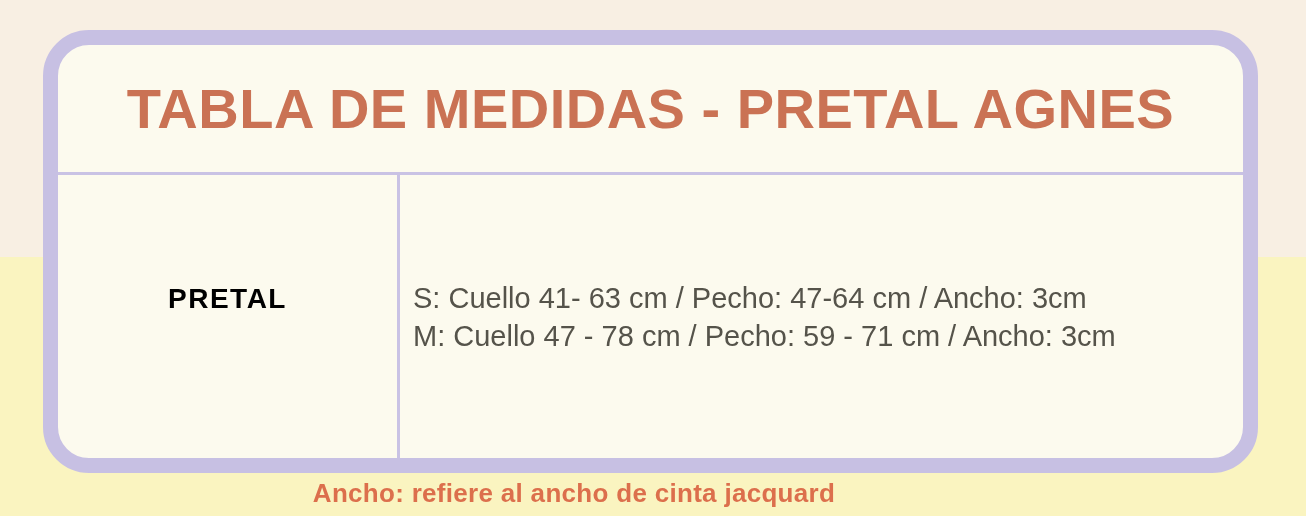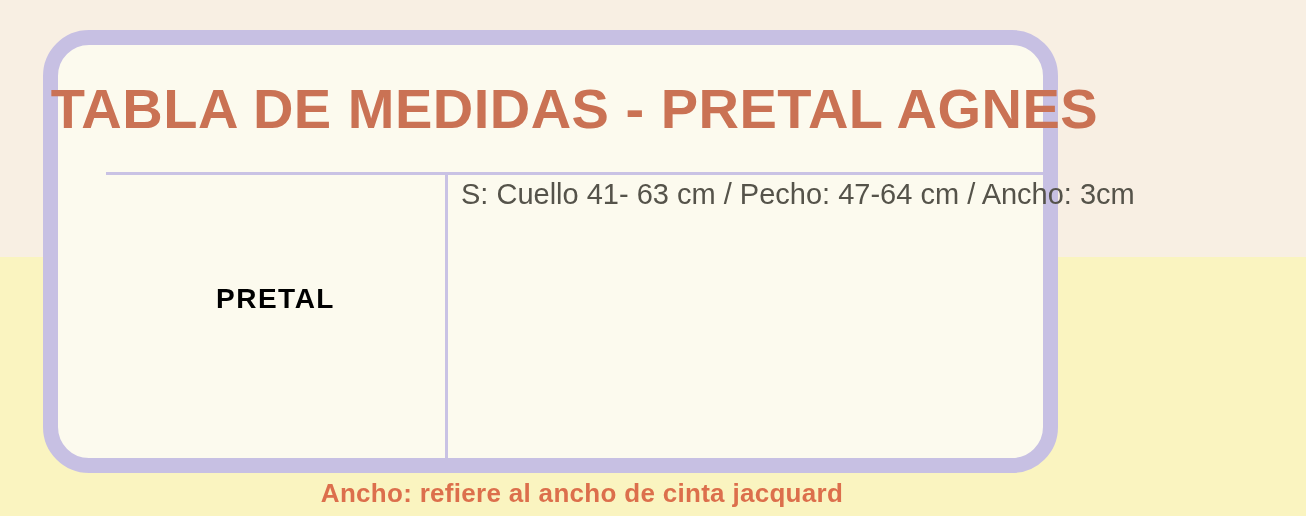--- a/index.html
+++ b/index.html
@@ -17,27 +17,26 @@
     background: #F8EFE3;
   }
   .bg-bottom {
     position: absolute; left: 0; top: 257px;
     width: 100%; height: 259px;
     background: #FAF4C0;
   }
 
   .card {
     position: absolute; left: 43px; top: 30px;
-    width: 1015px; height: 443px;
+    width: 1215px; height: 443px;
     background: #FCFAEE;
     border: 15px solid #C7C0E3;
     border-radius: 46px;
     display: flex;
     flex-direction: column;
-    padding-left: 48px;
   }
 
   .card-header {
     height: 127px;
     flex: 0 0 127px;
     display: flex;
     align-items: center;
     justify-content: center;
   }
   .title {
@@ -76,35 +75,35 @@
     top: -18px;
   }
   .v-divider {
     flex: 0 0 3px;
     width: 3px;
     background: #C9C2E4;
   }
   .cell-measures {
     flex: 1 1 auto;
     display: flex;
-    flex-direction: row;
+    flex-direction: column;
     justify-content: center;
     padding-left: 13px;
     padding-right: 8px;
   }
   .size-line {
     color: #55534A;
     font-size: 29px;
     line-height: 38px;
     white-space: nowrap;
   }
 
   .footer-note {
     position: absolute;
-    left: 12px; top: 478px;
+    left: 4px; top: 478px;
     width: 1140px;
     text-align: center;
     color: #DC6F4C;
     font-size: 26px;
     font-weight: bold;
     letter-spacing: 0.3px;
   }
 </style>
 </head>
 <body>
@@ -122,18 +121,19 @@
 
     <div class="card-body">
       <div class="cell-label">
         <div class="row-label">PRETAL</div>
       </div>
 
       <div class="v-divider"></div>
 
       <div class="cell-measures">
         <div class="size-line">S: Cuello 41- 63 cm / Pecho: 47-64 cm / Ancho: 3cm</div>
+        <div class="size-line">M: Cuello 47 - 78 cm / Pecho: 59 - 71 cm / Ancho: 3cm</div>
       </div>
     </div>
   </div>
 
   <div class="footer-note">Ancho: refiere al ancho de cinta jacquard</div>
 </div>
 
 </body></html>

